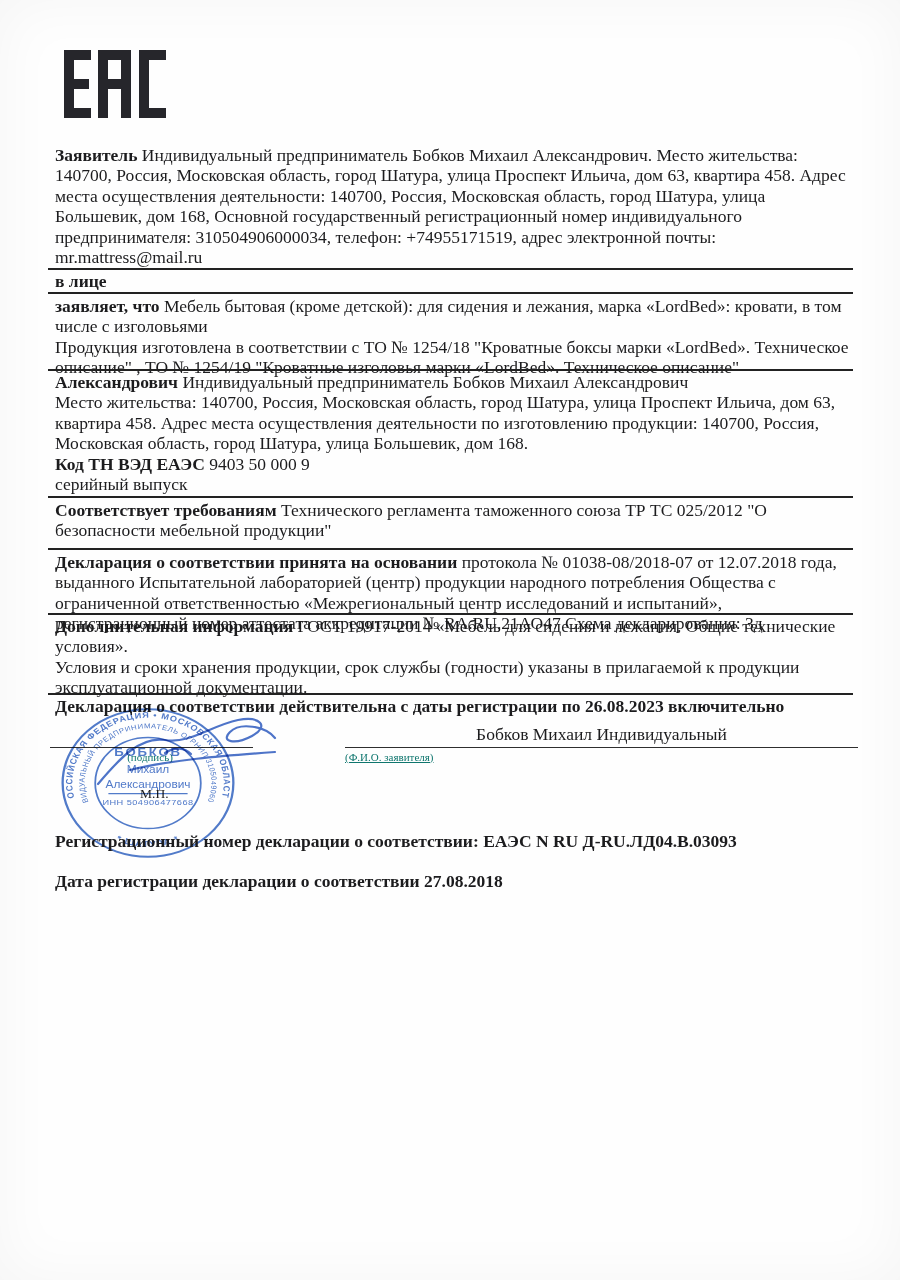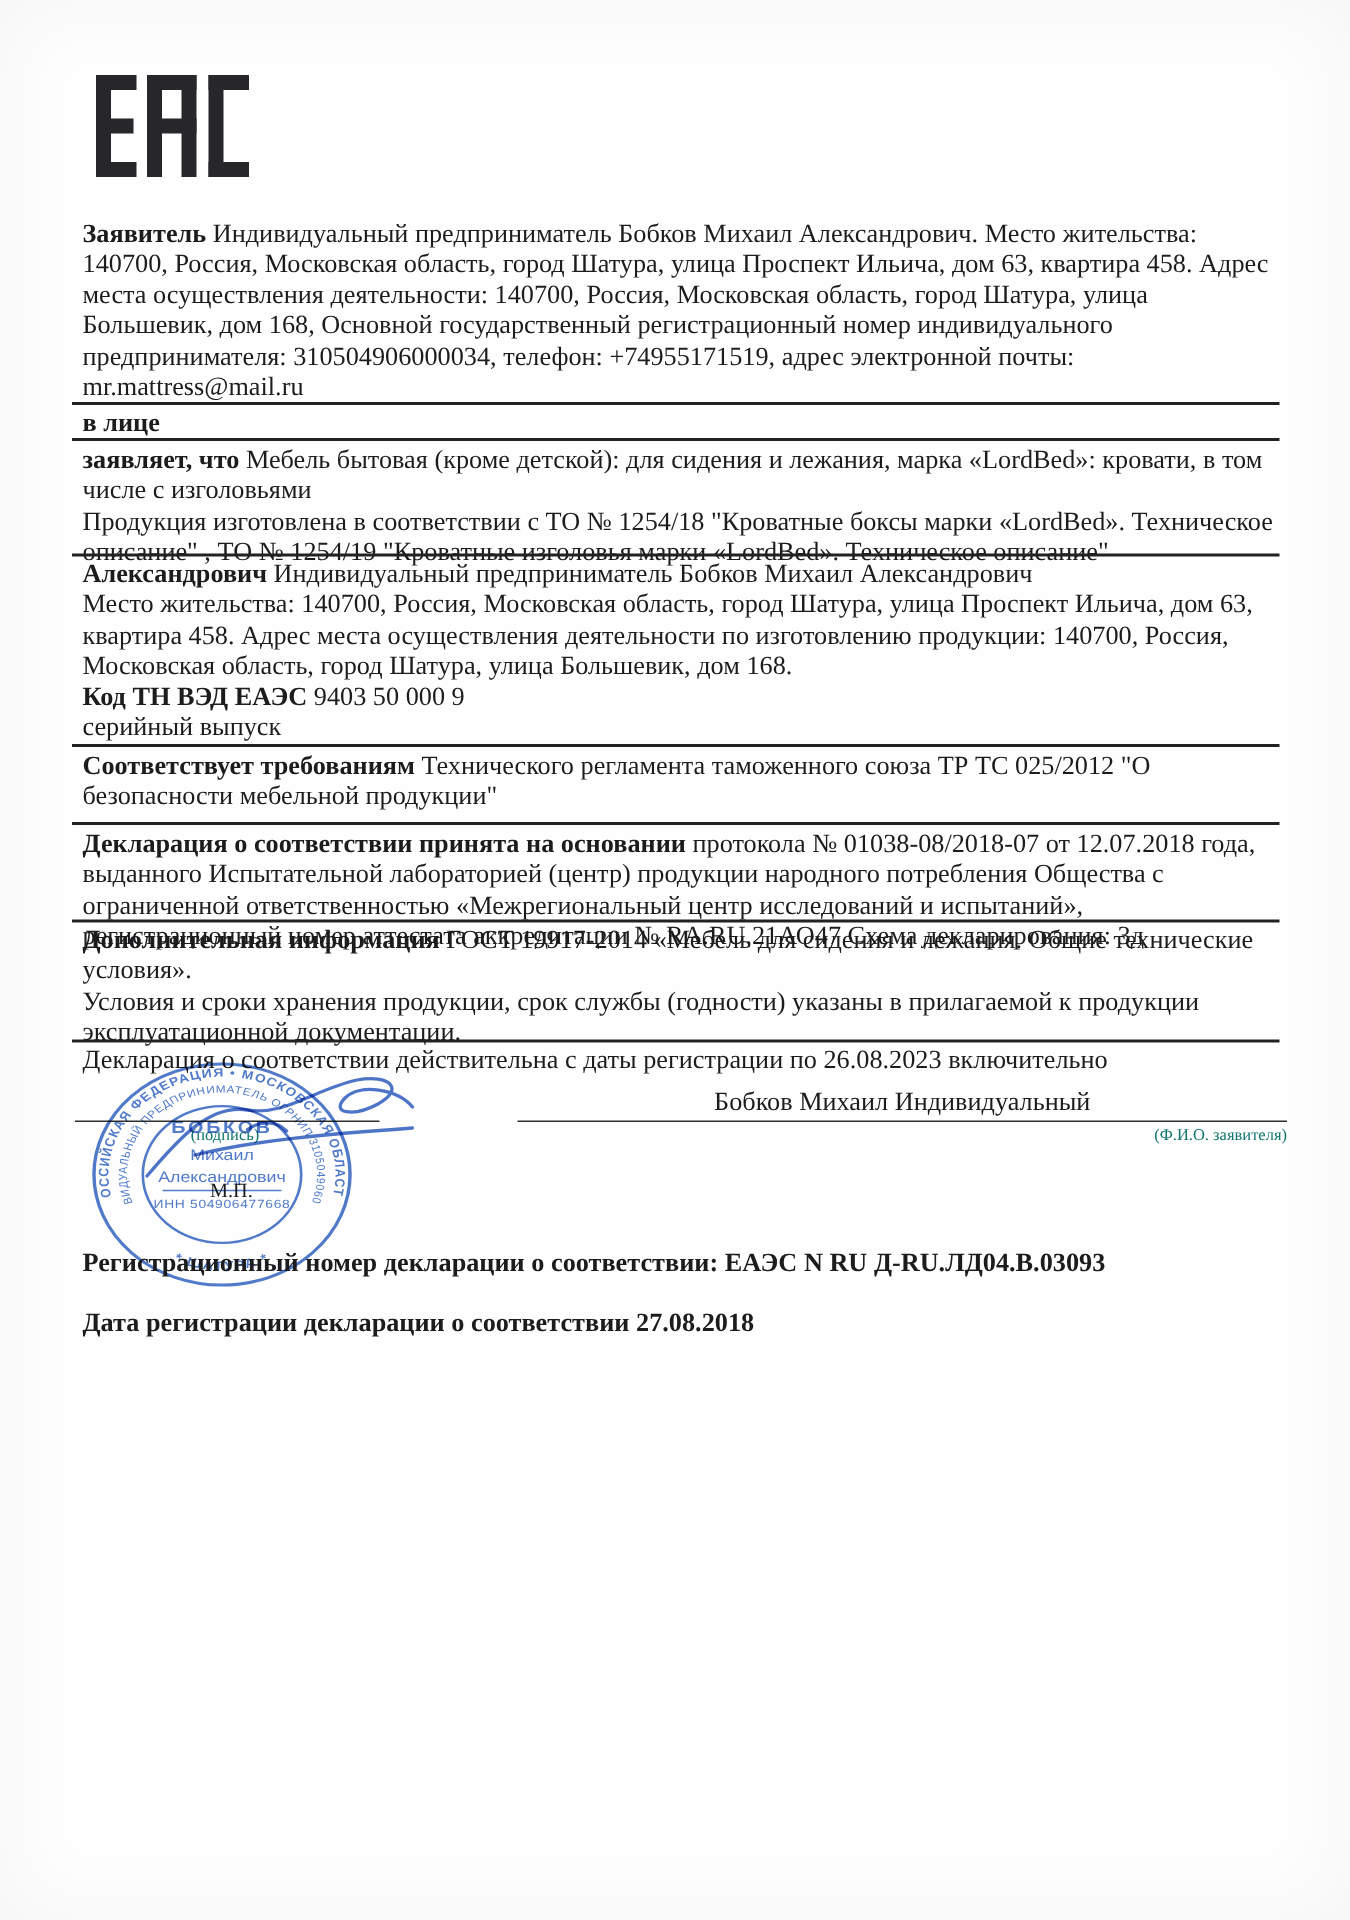--- a/index.html
+++ b/index.html
@@ -18,29 +18,29 @@
   .blk {
     position:absolute; left:55px; width:798px;
     font-size:17.5px; line-height:20.4px; text-align:left;
   }
   .blk p { margin:0; }
   b.lbl { font-weight:bold; }
   .rule {
     position:absolute; left:48px; width:805px; height:0;
     border-top:2px solid #222;
   }
-  .boldline { font-weight:normal; }
+  .boldline { font-weight:bold; }
   .sig-area { position:absolute; left:55px; top:718px; width:798px; height:115px; font-size:17.5px; }
   .sig-name { position:absolute; left:290px; top:6px; width:513px; text-align:center; }
   .sig-line { position:absolute; border-top:1.6px solid #2e2e2e; height:0; }
   .sig-line.left  { left:-5px;  top:29px; width:203px; }
   .sig-line.right { left:290px; top:29px; width:513px; }
   .sig-cap { position:absolute; font-size:11px; color:#0f766e; }
   .sig-cap.left  { left:45px;  top:33px; width:100px; text-align:center; }
-  .sig-cap.right { left:290px; top:33px; width:513px; text-align:right; }
+  .sig-cap.right { left:290px; top:33px; width:513px; text-align:left;text-decoration:underline; }
   .mp { position:absolute; left:85px; top:68px; font-size:13.5px; font-weight:normal; }
   .regline { position:absolute; left:55px; width:800px; font-size:17.5px; font-weight:bold; }
   .stamp-svg, .scrawl-svg { position:absolute; mix-blend-mode:multiply; }
   .stamp-svg { left:60px; top:707px; }
   .scrawl-svg { left:70px; top:696px; }
   .stamp-svg text { font-family:"Liberation Sans", sans-serif; }
 </style>
 </head>
 <body>
 

